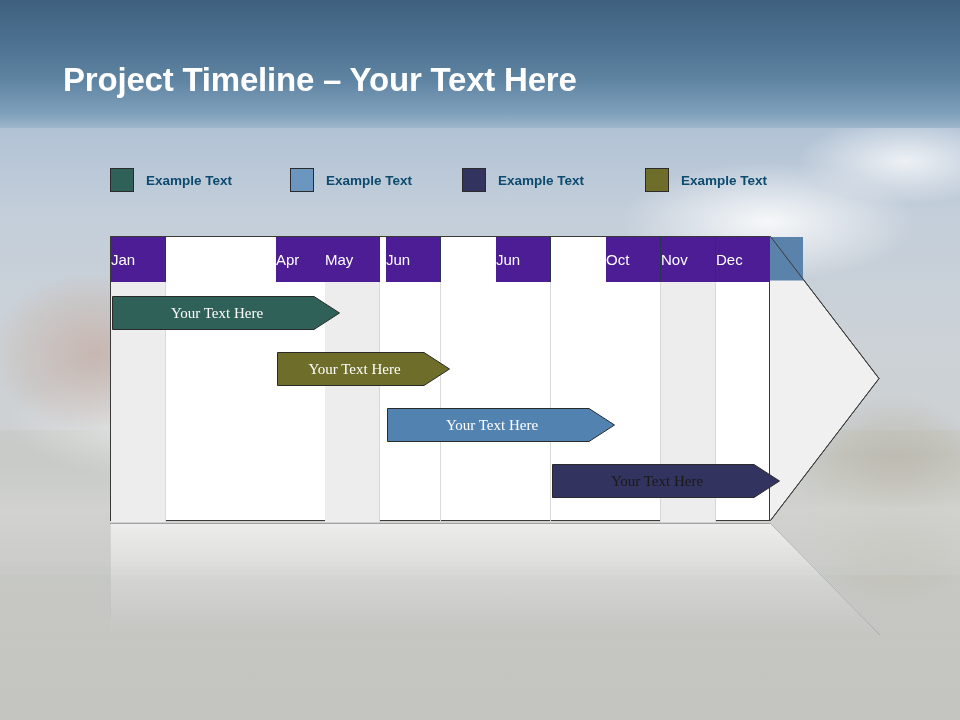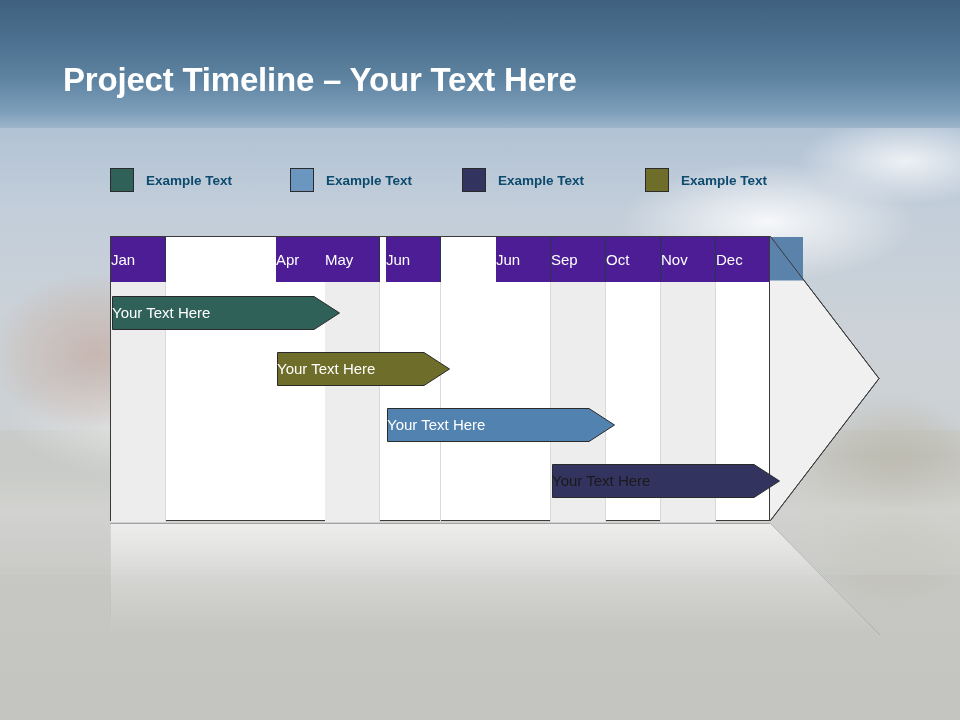--- a/index.html
+++ b/index.html
@@ -98,22 +98,22 @@
   #arrowhead{
     position:absolute;left:659px;top:0;width:111px;height:285px;
   }
   #arrowhead svg{display:block;}
 
   
   .bar{position:absolute;height:34px;}
   .bar svg{position:absolute;left:0;top:0;}
   .bar .bar-label{
     position:absolute;left:0;top:0;height:34px;line-height:34px;
-    width:100%;text-align:left;font-size:15px;white-space:nowrap;
-    padding-right:18px;box-sizing:border-box;
+    width:100%;text-align:center;font-size:15px;white-space:nowrap;
+    padding-right:18px;box-sizing:border-box;font-family:Liberation Serif, serif;
   }
 
   
   #reflection{
     position:absolute;left:110px;top:523px;width:772px;height:120px;
     pointer-events:none;
   }
   #reflection svg{display:block;}
 </style>
 </head>
@@ -166,24 +166,20 @@
       <div class="col shade" style="left: 214px;">
         <div class="hdr">May</div>
         <div class="body"></div>
       </div>
       <div class="col" style="left: 275px;">
         <div class="hdr">Jun</div>
         <div class="body"></div>
       </div>
       <div class="col" style="left: 385px;">
         <div class="hdr">Jun</div>
-        <div class="body"></div>
-      </div>
-      <div class="col shade" style="left: 440px;">
-        <div class="hdr">Sep</div>
         <div class="body"></div>
       </div>
       <div class="col" style="left: 495px;">
         <div class="hdr">Oct</div>
         <div class="body"></div>
       </div>
       <div class="col shade" style="left: 550px;">
         <div class="hdr">Nov</div>
         <div class="body"></div>
       </div>

